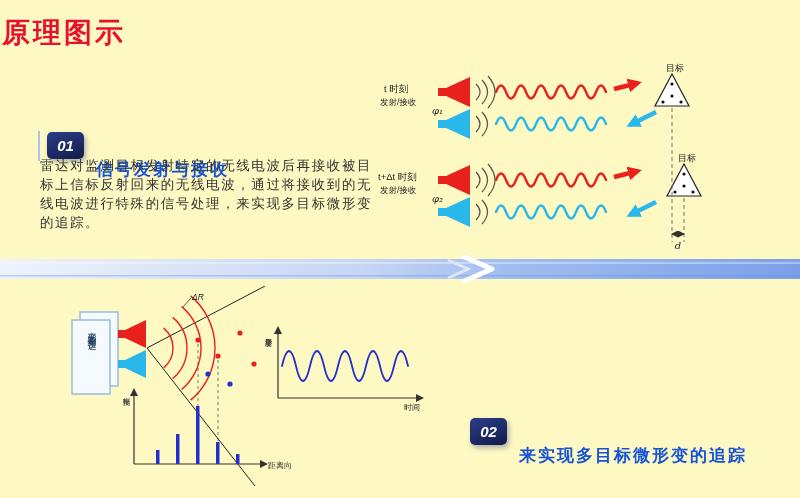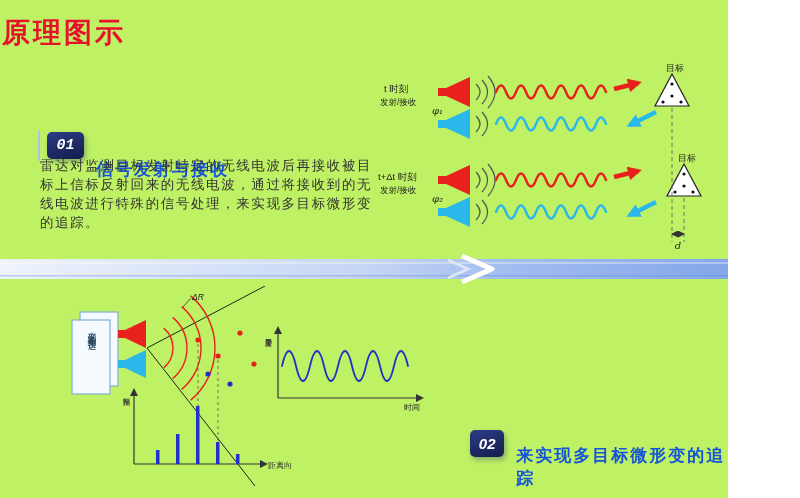--- a/index.html
+++ b/index.html
@@ -1,31 +1,31 @@
 <!DOCTYPE html>
 <html><head>
 <meta charset="utf-8">
 <style>
   * { margin:0; padding:0; box-sizing:border-box; }
   html,body { background:#fff; }
   body { font-family:"Liberation Sans", sans-serif; }
-  .canvas { position:relative; width:728px; height:498px; background:#bef264; overflow:hidden; }
+  .canvas { position:relative; width:800px; height:498px; background:#fef9c3; overflow:hidden; }
 
   .page-title { position:absolute; left:2px; top:14px; font-size:28px; font-weight:bold;
                 color:#e8112d; letter-spacing:3px; }
 
   .section-header { position:absolute; display:flex; align-items:center; }
   .accent-bar { width:2px; height:30px; background:#a9c3ec; margin-right:7px; }
   .badge { width:37px; height:27px; background:linear-gradient(160deg,#2b3d87,#131c49);
            color:#fff; font-weight:bold; font-style:italic; font-size:15px;
            display:flex; align-items:center; justify-content:center; border-radius:5px;
            box-shadow:2px 3px 5px rgba(30,50,120,.35); }
   .section-heading { font-size:17px; font-weight:bold; color:#1553d8; letter-spacing:2px; margin-left:12px;margin-top:48px; }
 
-  .header-1 { left:38px; top:110px;font-family:Liberation Mono, monospace; }
+  .header-1 { left:38px; top:110px; }
   .header-2 { left:470px; top:396px; }
 
   .body-text { position:absolute; font-size:13.5px; color:#333; line-height:19px;
                letter-spacing:1.5px; text-align:justify; }
   .body-1 { left:40px; top:156px; width:332px; }
   .body-2 { left:470px; top:303px; width:320px; line-height:24px; }
 
   .signal-svg  { position:absolute; left:372px; top:62px;  width:424px; height:190px; }
   .divider-svg { position:absolute; left:0;     top:250px; width:800px; height:38px; }
   .monitor-svg { position:absolute; left:50px;  top:286px; width:400px; height:208px; }

